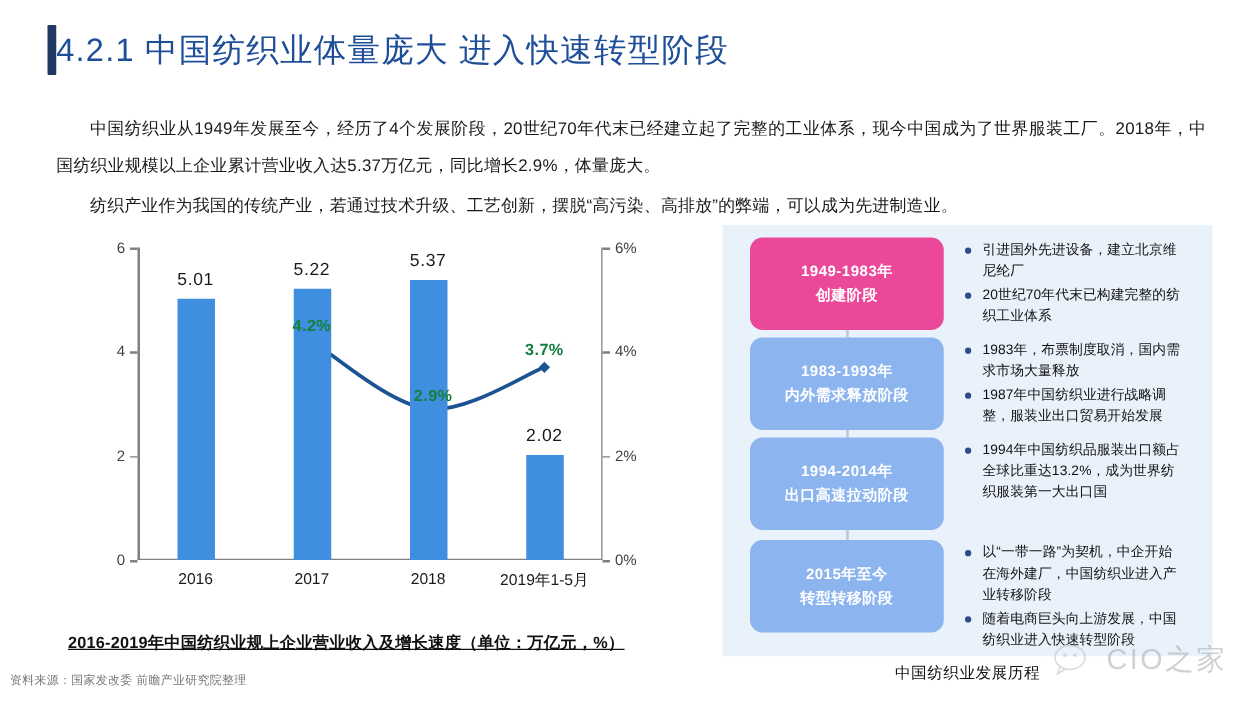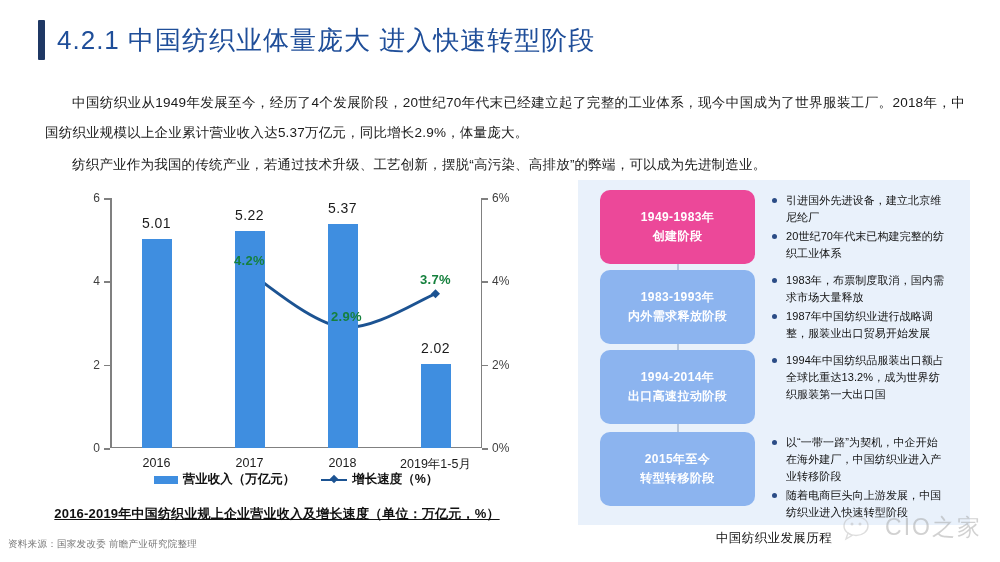--- a/index.html
+++ b/index.html
@@ -3,21 +3,21 @@
 <meta charset="utf-8">
 <style>
   html,body{margin:0;padding:0;background:#ffffff;}
   body{
     width:1000px;height:562px;position:relative;overflow:hidden;
     font-family:"Liberation Sans","DejaVu Sans",sans-serif;
     color:#222;
   }
 
   
-  .title-row{position:absolute;left:38px;top:20px;display:flex;align-items:center;gap:12px;}
+  .title-row{position:absolute;left:38px;top:20px;display:flex;align-items:center;gap:0;}
   .title-accent{width:7px;height:40px;background:#1f3864;flex:0 0 auto;border-radius:1px;}
   .title-text{
     font-size:26px;color:#1f4e99;letter-spacing:1px;white-space:nowrap;font-weight:400;
   }
 
   
   .para-block{position:absolute;left:45px;top:88px;width:920px;}
   .para{
     font-size:13.5px;line-height:30px;color:#1a1a1a;text-align:justify;
     margin:0 0 2px 0;text-indent:2em;letter-spacing:.2px;
@@ -157,30 +157,20 @@
       <div class="bar-lab" style="left: 232.5px; top: 2.25px;">5.37</div>
       <div class="xlab" style="left: 232.5px;">2018</div>
       <div class="bar" style="height: 84.1667px; left: 310.5px; background: rgb(63, 142, 224);"></div>
       <div class="bar-lab" style="left: 325.5px; top: 141.833px;">2.02</div>
       <div class="xlab" style="left: 325.5px;">2019年1-5月</div>
       <div class="line-lab" style="left: 139.5px; top: 55px;">4.2%</div>
       <div class="line-lab" style="left: 236.5px; top: 111.167px;">2.9%</div>
       <div class="line-lab" style="left: 325.5px; top: 73.8333px;">3.7%</div>
     </div>
 
-  <div class="legend">
-    <div class="leg-item">
-      <span class="leg-bar"></span>
-      <span>营业收入（万亿元）</span>
-    </div>
-    <div class="leg-item">
-      <span class="leg-line"></span>
-      <span>增长速度（%）</span>
-    </div>
-  </div>
 </div>
 
 <div class="chart-caption">2016-2019年中国纺织业规上企业营业收入及增长速度（单位：万亿元，%）</div>
 <div class="source">资料来源：国家发改委  前瞻产业研究院整理</div>
 
 <div class="panel" id="panel">
     <div class="connector" style="top: 84px; height: 6px;"></div>
     <div class="stage" style="top: 10px;">
       <div class="stage-box" style="background: #ec4899;">
         <span>1949-1983年</span>

